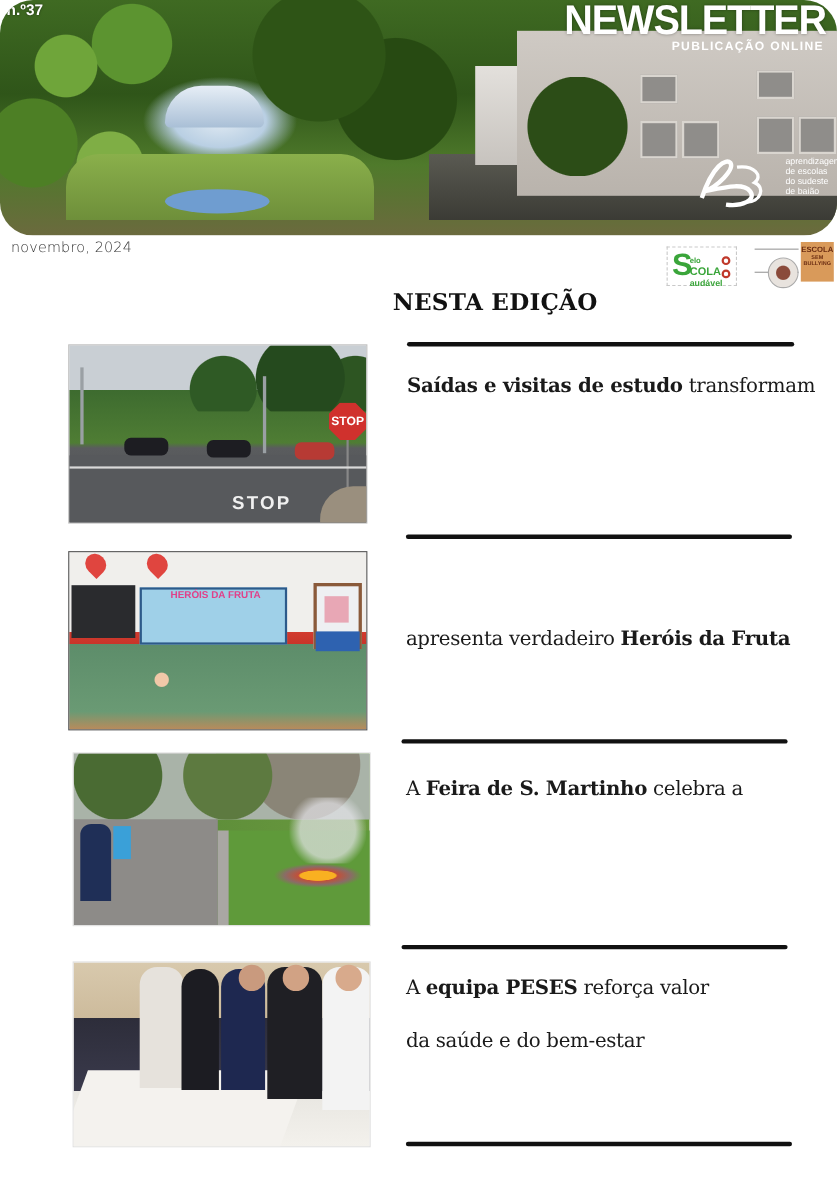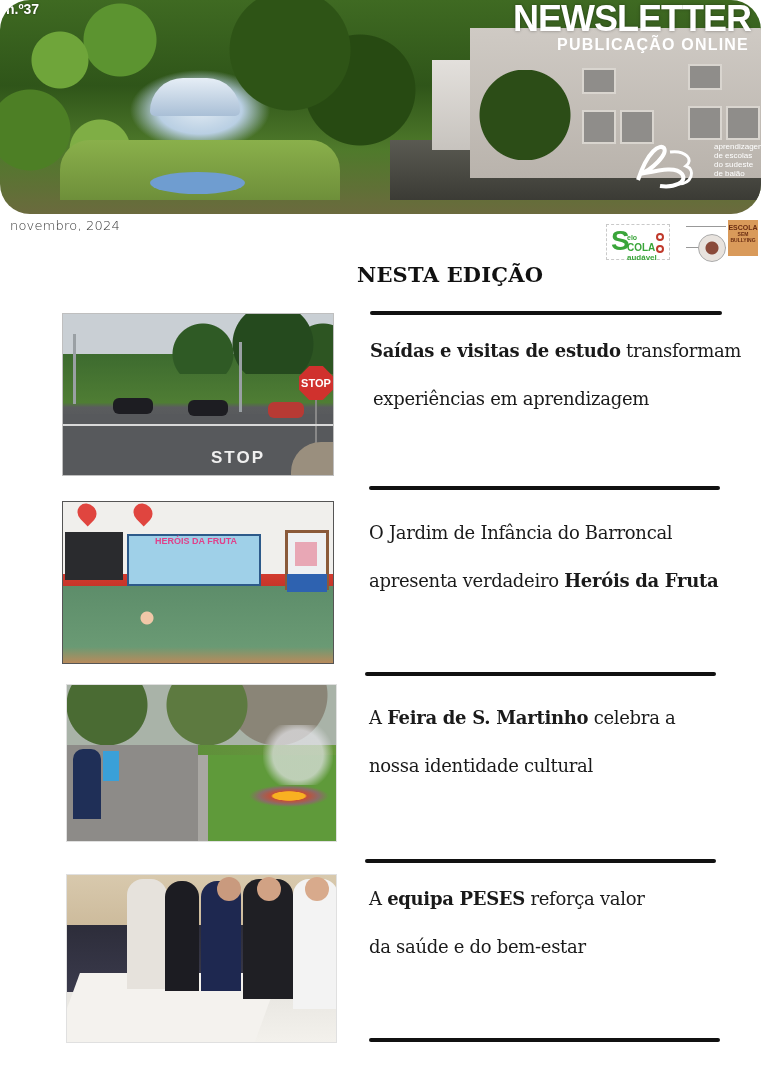--- a/index.html
+++ b/index.html
@@ -63,21 +63,21 @@
     text-shadow: 0 0 2px rgba(0,0,0,.6);
   }
   .nl-title {
     position: absolute; right: 10px; top: 0px; color: #ffffff;
     font-family: "Liberation Sans", sans-serif; font-weight: bold; font-size: 36px;
     letter-spacing: -1px; transform: scaleY(1.05); line-height: 36px;
     text-shadow: 0 0 3px rgba(0,0,0,.4);
   }
   .nl-subtitle {
     position: absolute; right: 12px; top: 36px; color: #ffffff;
-    font-family: "Liberation Sans", sans-serif; font-weight: bold; font-size: 16px;
+    font-family: "Liberation Sans", sans-serif; font-weight: bold; font-size: 11px;
     letter-spacing: 1.2px;
   }
   .school-logo {
     position: absolute; left: 630px; top: 140px; width: 130px; height: 52px;
   }
   .school-logo .mark {
     position: absolute; left: 0; top: 0; width: 70px; height: 50px;
     color: #ffffff; font-family: "DejaVu Serif", serif; font-size: 34px; font-style: italic; font-weight: bold;
   }
   .school-logo .org {
@@ -233,54 +233,52 @@
   <div class="el" style="left:252px;top:86px;width:2px;height:50px;background:#888;"></div>
   <div class="el" style="left:50px;top:84px;width:40px;height:16px;background:#1d1d22;border-radius:6px;"></div>
   <div class="el" style="left:125px;top:86px;width:40px;height:16px;background:#1d1d22;border-radius:6px;"></div>
   <div class="el" style="left:205px;top:88px;width:36px;height:16px;background:#b73a34;border-radius:6px;"></div>
   <div class="el" style="left:0;top:110px;width:272px;height:2px;background:#d9d9d9;"></div>
   <div class="el" style="left:148px;top:134px;color:#f0f0f0;font-family:'Liberation Sans',sans-serif;font-weight:bold;font-size:17px;letter-spacing:2px;">STOP</div>
   <div class="el" style="left:228px;top:128px;width:50px;height:40px;background:#9a8f7e;border-radius:30px 0 0 0;"></div>
 </div>
 <div class="art-text" style="left:370px;top:327px;">
   <b>Saídas e visitas de estudo</b><span> transformam</span><br>
-  <span style="padding-left:3px;">experiências em aprendizagem</span>
 </div>
 <div class="rule" style="left:369px;top:486px;width:351px;"></div>
 
 <div class="photo photo-2" style="border-color:#555;" title="Crianças de bata verde numa sala com painel Heróis da Fruta">
   <div class="el" style="left:2px;top:30px;width:58px;height:48px;background:#2a2b2e;"></div>
   <div class="el" style="left:64px;top:32px;width:134px;height:52px;background:#9fd0e8;border:2px solid #2d5a8a;"></div>
   <div class="el" style="left:78px;top:34px;width:110px;font-family:'Liberation Sans',sans-serif;font-weight:bold;font-size:9px;color:#e0418a;text-align:center;">HERÓIS DA FRUTA</div>
   <div class="el" style="left:222px;top:28px;width:44px;height:60px;background:#eef0f2;border:3px solid #8a5a3a;"></div>
   <div class="el" style="left:232px;top:40px;width:22px;height:24px;background:#e8a7b5;"></div>
   <div class="el" style="left:224px;top:72px;width:40px;height:18px;background:#2e62b0;"></div>
   <div class="el" style="left:14px;top:2px;width:20px;height:18px;background:#e0453f;border-radius:50% 50% 0 50%;transform:rotate(45deg);"></div>
   <div class="el" style="left:70px;top:2px;width:20px;height:18px;background:#e0453f;border-radius:50% 50% 0 50%;transform:rotate(45deg);"></div>
   <div class="el" style="left:72px;top:104px;width:24px;height:24px;background:radial-gradient(circle,#f1c8a8 0 6px,transparent 7px);"></div>
 </div>
 <div class="art-text" style="left:369px;top:509px;">
-  <span>O Jardim de Infância do Barroncal</span><br>
+  <br>
   <span>apresenta verdadeiro </span><b>Heróis da Fruta</b>
 </div>
 <div class="rule" style="left:365px;top:672px;width:351px;"></div>
 
 <div class="photo photo-3" style="border-color:#e0e0e0;" title="Alunos junto a uma fogueira de castanhas no recreio">
   <div class="el" style="left:0;top:0;width:271px;height:60px;background:radial-gradient(circle at 40px 20px,#4a6b33 0 40px,transparent 41px),radial-gradient(circle at 140px 20px,#5d7a40 0 40px,transparent 41px),radial-gradient(circle at 210px 10px,#8a8577 0 50px,transparent 51px),#a9b3a8;"></div>
   <div class="el" style="left:0;top:60px;width:131px;height:98px;background:#8d8b88;"></div>
   <div class="el" style="left:131px;top:70px;width:10px;height:88px;background:#a9a7a3;"></div>
   <div class="el" style="left:141px;top:70px;width:130px;height:88px;background:#5f9a3a;"></div>
   <div class="el" style="left:182px;top:100px;width:80px;height:22px;background:radial-gradient(ellipse,#f9b021 0 16px,#c1503a 18px,#8a6c66 30px,transparent 40px);"></div>
   <div class="el" style="left:196px;top:40px;width:70px;height:60px;background:radial-gradient(circle,rgba(230,230,235,0.7) 0 25px,transparent 36px);"></div>
   <div class="el" style="left:6px;top:64px;width:28px;height:70px;background:#1f2f57;border-radius:10px 10px 0 0;"></div>
   <div class="el" style="left:36px;top:66px;width:16px;height:30px;background:#3aa0d8;"></div>
 </div>
 <div class="art-text" style="left:369px;top:694px;">
   <span>A </span><b>Feira de S. Martinho</b><span> celebra a</span><br>
-  <span>nossa identidade cultural</span>
 </div>
 <div class="rule" style="left:365px;top:859px;width:351px;"></div>
 
 <div class="photo photo-4" style="border-color:#e0e0e0;" title="Alunos a observar trabalhos expostos numa mesa">
   <div class="el" style="left:0;top:98px;width:200px;height:71px;background:#f4f2ee;transform:skewX(-20deg);transform-origin:left;"></div>
   <div class="el" style="left:60px;top:4px;width:40px;height:110px;background:#e6e2dc;border-radius:16px 16px 0 0;"></div>
   <div class="el" style="left:98px;top:6px;width:34px;height:110px;background:#1c1c22;border-radius:16px 16px 0 0;"></div>
   <div class="el" style="left:134px;top:6px;width:40px;height:110px;background:#1e2850;border-radius:16px 16px 0 0;"></div>
   <div class="el" style="left:176px;top:4px;width:50px;height:120px;background:#1f1f24;border-radius:16px 16px 0 0;"></div>
   <div class="el" style="left:226px;top:4px;width:45px;height:130px;background:#f3f3f3;border-radius:16px 16px 0 0;"></div>

